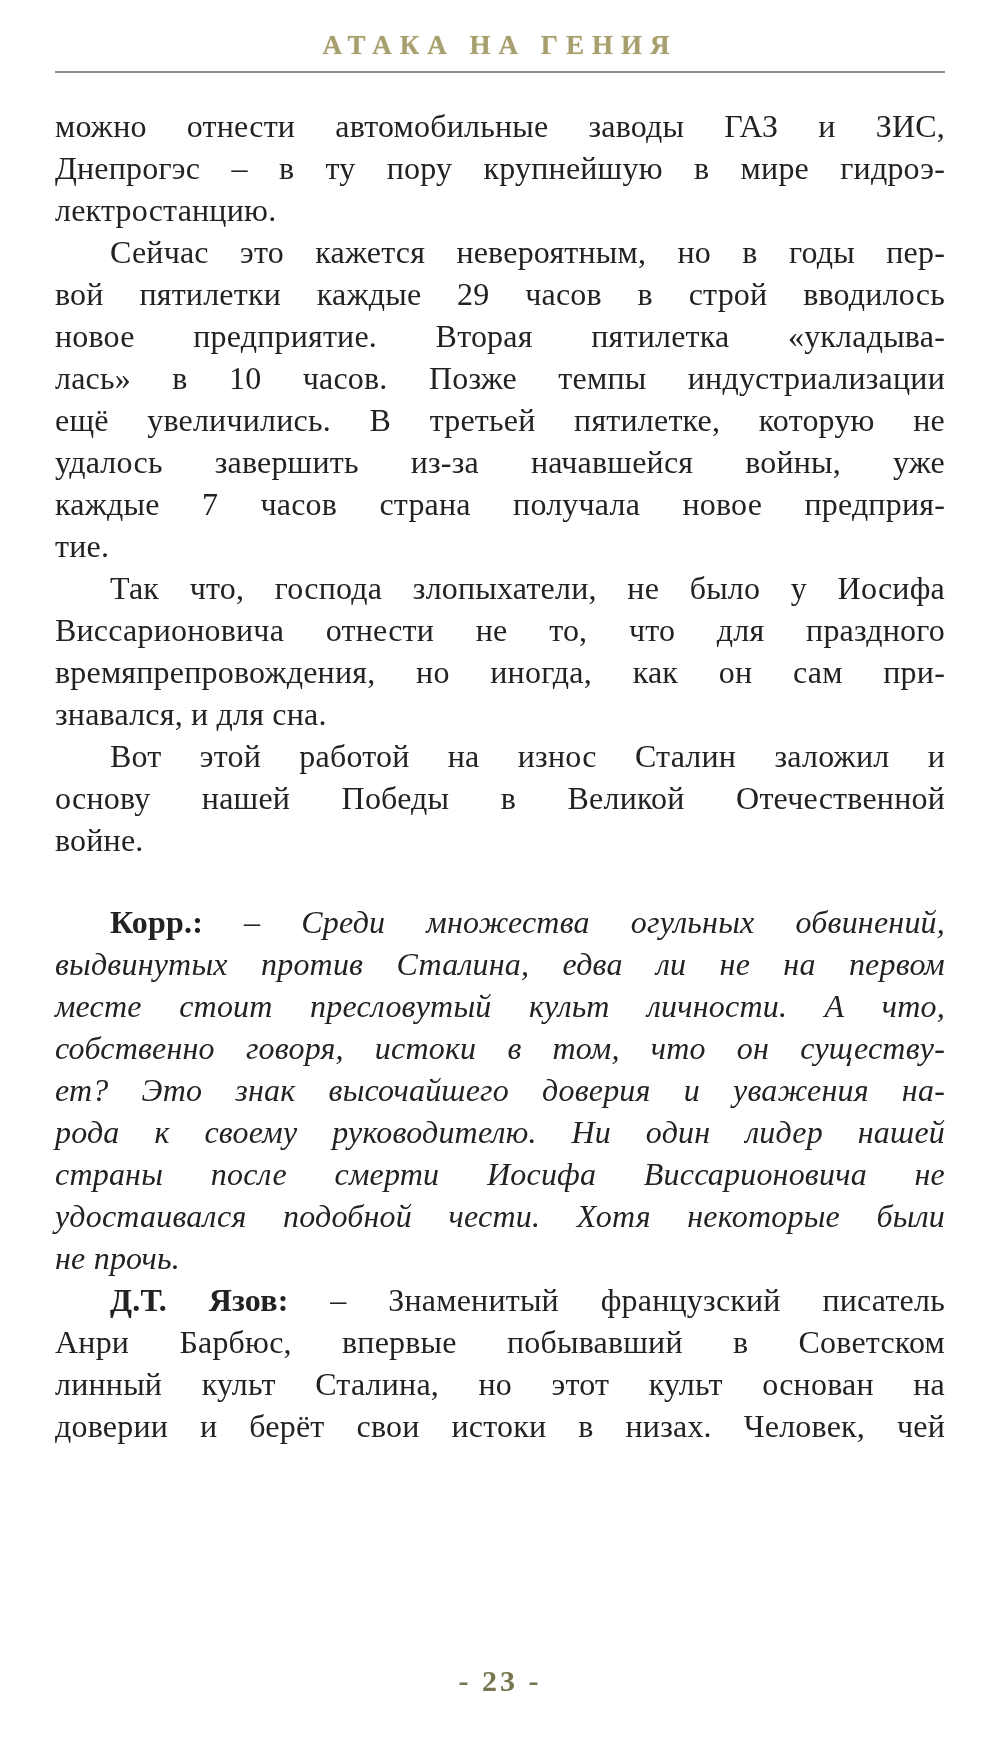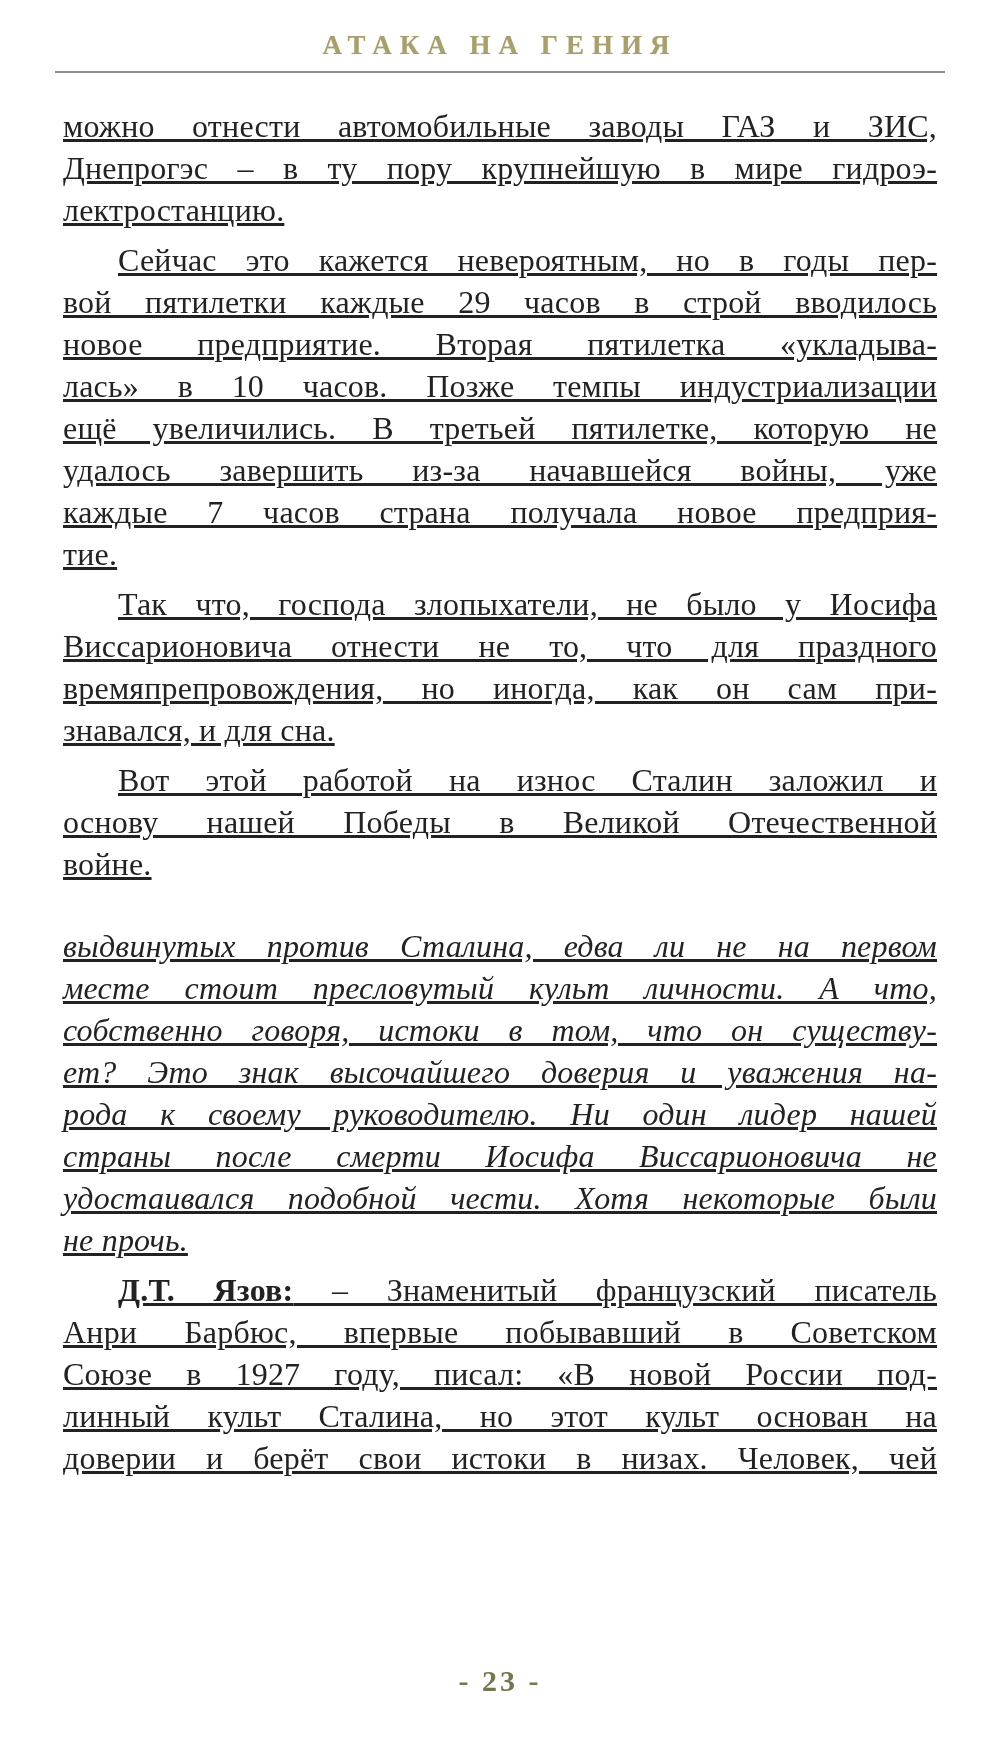--- a/index.html
+++ b/index.html
@@ -38,22 +38,21 @@
     border-top: 2px solid #8f8f8f;
     height: 0;
   }
   .text-body {
     margin-top: 32px;
     font-size: 32px;
     line-height: 42px;
     letter-spacing: 0.2px;
   }
   .paragraph {
-    margin: 8px;
-    text-decoration: underline;
+    margin: 0;
   }
   .paragraph.gap-before {
     margin-top: 40px;
   }
   .paragraph.italic .line {
     font-style: italic;
   }
   .line {
     text-align: justify;
     text-align-last: justify;
@@ -116,33 +115,33 @@
         <div class="line">Виссарионовича отнести не то, что для праздного</div>
         <div class="line">времяпрепровождения, но иногда, как он сам при-</div>
         <div class="line last">знавался, и для сна.</div>
       </div>
       <div class="paragraph">
         <div class="line first-indent">Вот этой работой на износ Сталин заложил и</div>
         <div class="line">основу нашей Победы в Великой Отечественной</div>
         <div class="line last">войне.</div>
       </div>
       <div class="paragraph italic gap-before">
+        <div class="line first-indent"><span class="label">Корр.:</span> – Среди множества огульных обвинений,</div>
         <div class="line">выдвинутых против Сталина, едва ли не на первом</div>
         <div class="line">месте стоит пресловутый культ личности. А что,</div>
         <div class="line">собственно говоря, истоки в том, что он существу-</div>
         <div class="line">ет? Это знак высочайшего доверия и уважения на-</div>
         <div class="line">рода к своему руководителю. Ни один лидер нашей</div>
         <div class="line">страны после смерти Иосифа Виссарионовича не</div>
         <div class="line">удостаивался подобной чести. Хотя некоторые были</div>
         <div class="line last">не прочь.</div>
       </div>
       <div class="paragraph">
         <div class="line first-indent"><span class="label">Д.Т. Язов:</span> – Знаменитый французский писатель</div>
         <div class="line">Анри Барбюс, впервые побывавший в Советском</div>
-        <div class="line">Союзе в 1927 году, писал: «В новой России под-</div>
         <div class="line">линный культ Сталина, но этот культ основан на</div>
         <div class="line">доверии и берёт свои истоки в низах. Человек, чей</div>
       </div>
     </div>
 
   <div class="page-footer">
     <span class="page-number">- 23 -</span>
   </div>
 
 </div>

